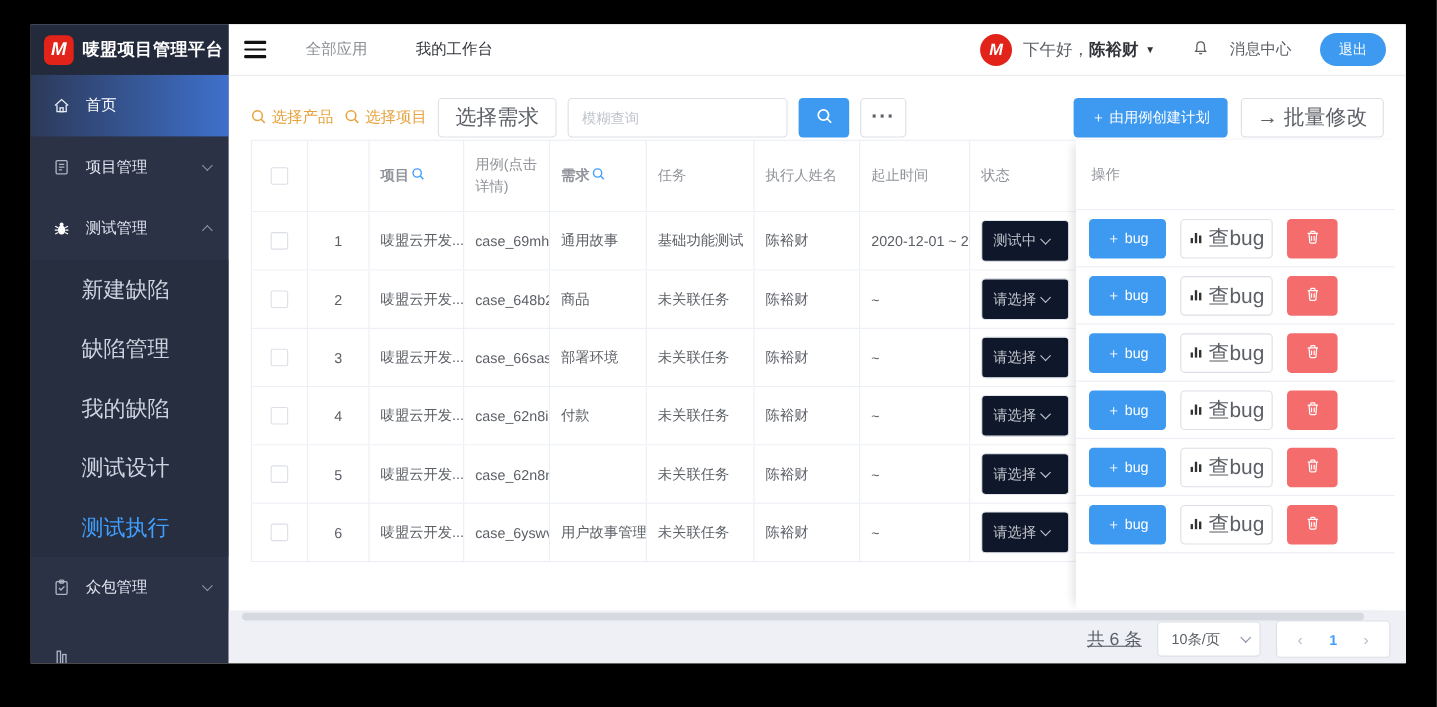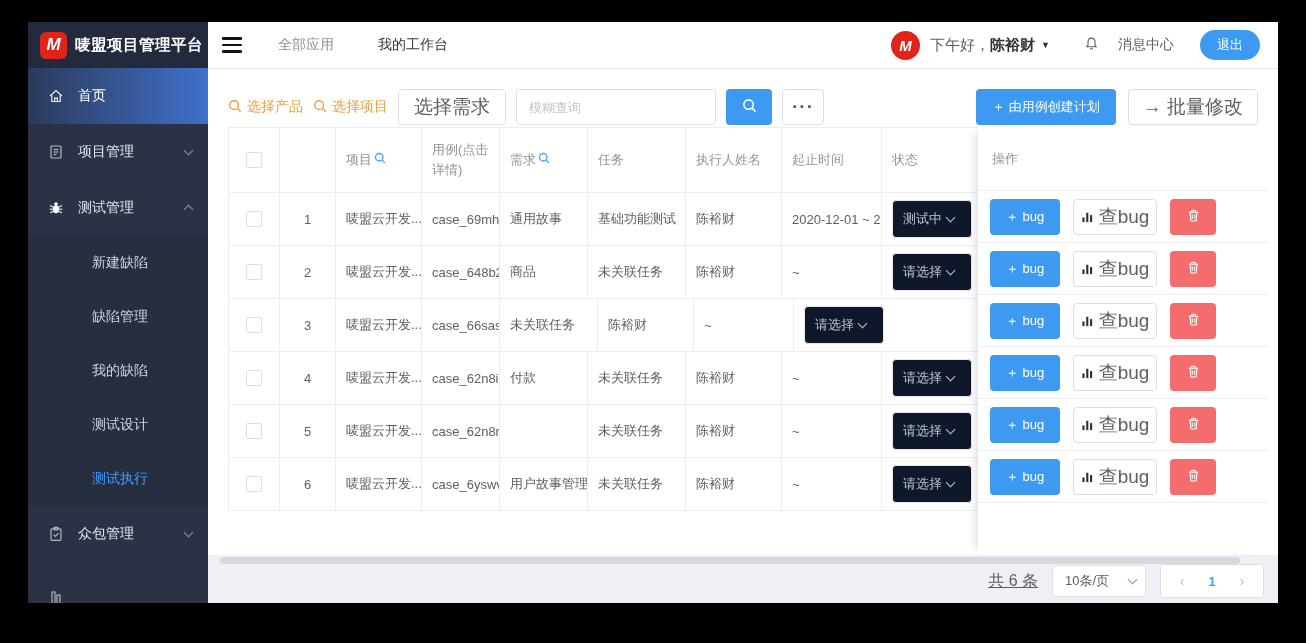--- a/index.html
+++ b/index.html
@@ -11,21 +11,21 @@
   .logo-badge{width:27px;height:27px;border-radius:6px;background:#e2231a;color:#fff;display:flex;align-items:center;justify-content:center;font-weight:bold;font-style:italic;font-size:17px;flex:none;}
   .logo-name{color:#fff;font-size:15.5px;font-weight:bold;margin-left:8px;letter-spacing:.5px;white-space:nowrap;}
   .menu{flex:1;overflow:hidden;display:flex;flex-direction:column;}
   .mitem{height:56px;display:flex;align-items:center;padding:0 16px 0 20px;color:#e2e7f1;font-size:14px;cursor:pointer;flex:none;}
   .mitem .micon{width:16px;height:16px;margin-right:14px;flex:none;display:flex;align-items:center;justify-content:center;}
   .mitem .mlabel{flex:1;}
   .mitem.active{background:linear-gradient(90deg,#2c3a59 0%,#3f70cc 100%);color:#fff;}
   .chev{display:inline-block;width:6px;height:6px;border-right:1.5px solid #8a93a6;border-bottom:1.5px solid #8a93a6;transform:rotate(45deg);margin-top:-3px;}
   .chev.up{transform:rotate(-135deg);margin-top:3px;}
   .submenu{background:#272e3f;flex:none;}
-  .sitem{height:54px;display:flex;align-items:center;padding-left:64px;color:#cdd4e0;font-size:14px;cursor:pointer;}
+  .sitem{height:54px;display:flex;align-items:center;padding-left:46px;color:#cdd4e0;font-size:20px;cursor:pointer;}
   .sitem.active{color:#409eff;}
   .mitem.partial{margin-top:8px;}
   
   .main{flex:1;display:flex;flex-direction:column;min-width:0;}
   .topbar{height:46px;background:#fff;border-bottom:1px solid #e8eaee;display:flex;align-items:center;padding:0 18px 0 14px;flex:none;}
   .hamburger{width:20px;display:flex;flex-direction:column;gap:4px;cursor:pointer;margin-right:36px;}
   .hamburger i{display:block;height:2.5px;background:#111;border-radius:1px;}
   .topnav{font-size:14px;color:#8d9095;margin-right:44px;cursor:pointer;font-family:Liberation Mono, monospace;}
   .topnav.active{color:#33363b;}
   .topbar-right{margin-left:auto;display:flex;align-items:center;}
@@ -59,21 +59,21 @@
   .c-check{width:52px;flex:none;}
   .c-idx{width:56px;flex:none;justify-content:center;}
   .c-project{width:86px;flex:none;}
   .c-case{width:78px;flex:none;}
   .c-req{width:88px;flex:none;}
   .c-task{width:98px;flex:none;}
   .c-exec{width:96px;flex:none;}
   .c-date{width:100px;flex:none;}
   .c-status{flex:1;border-right:none;}
   .checkbox{width:14px;height:14px;border:1px solid #dcdfe6;border-radius:2px;background:#fff;cursor:pointer;flex:none;}
-  .hq{display:inline-flex;align-items:flex-start;gap:2px;}
+  .hq{display:inline-flex;align-items:flex-start;gap:2px;font-weight:bold;}
   .status-sel{width:80px;height:38px;background:#0f172a;border:1px solid #e4e7ed;border-radius:4px;display:flex;align-items:center;box-sizing:border-box;padding:0 7px 0 10px;cursor:not-allowed;}
   .status-sel .sv{flex:1;font-size:13px;color:#c0c4cc;overflow:hidden;white-space:nowrap;max-width:44px;}
   .status-sel .chev{border-color:#c0c4cc;flex:none;}
   
   .ops{position:absolute;top:58px;right:10px;width:290px;height:427px;background:#fff;box-shadow:-7px 0 9px -5px rgba(0,0,0,.14);z-index:5;}
   .ops-head{height:64px;border-bottom:1px solid #ebeef5;display:flex;align-items:center;padding-left:14px;font-size:13px;color:#909399;font-weight:500;box-sizing:border-box;}
   .ops-row{height:52px;border-bottom:1px solid #ebeef5;display:flex;align-items:center;gap:13px;padding-left:12px;box-sizing:border-box;}
   .addbug-btn{width:70px;height:36px;background:#3d9af0;color:#fff;border:none;border-radius:4px;font-size:13px;cursor:pointer;}
   .viewbug-btn{width:84px;height:36px;gap:5px;border-radius:4px;}
   .del-btn{width:46px;height:36px;background:#f56c6c;border:none;border-radius:4px;display:inline-flex;align-items:center;justify-content:center;cursor:pointer;}
@@ -313,20 +313,21 @@
               </span>
             </div>
         </div>
         <div class="trow tdata">
           <div class="tcell c-check">
               <span class="checkbox"></span>
             </div>
           <div class="tcell c-idx">3</div>
           <div class="tcell c-project">唛盟云开发...</div>
           <div class="tcell c-case">case_66sas...</div>
+          <div class="tcell c-req">部署环境</div>
           <div class="tcell c-task">未关联任务</div>
           <div class="tcell c-exec">陈裕财</div>
           <div class="tcell c-date">~</div>
           <div class="tcell c-status">
               <span class="status-sel">
                 <span class="sv">请选择</span>
                 <span class="chev"></span>
               </span>
             </div>
         </div>

